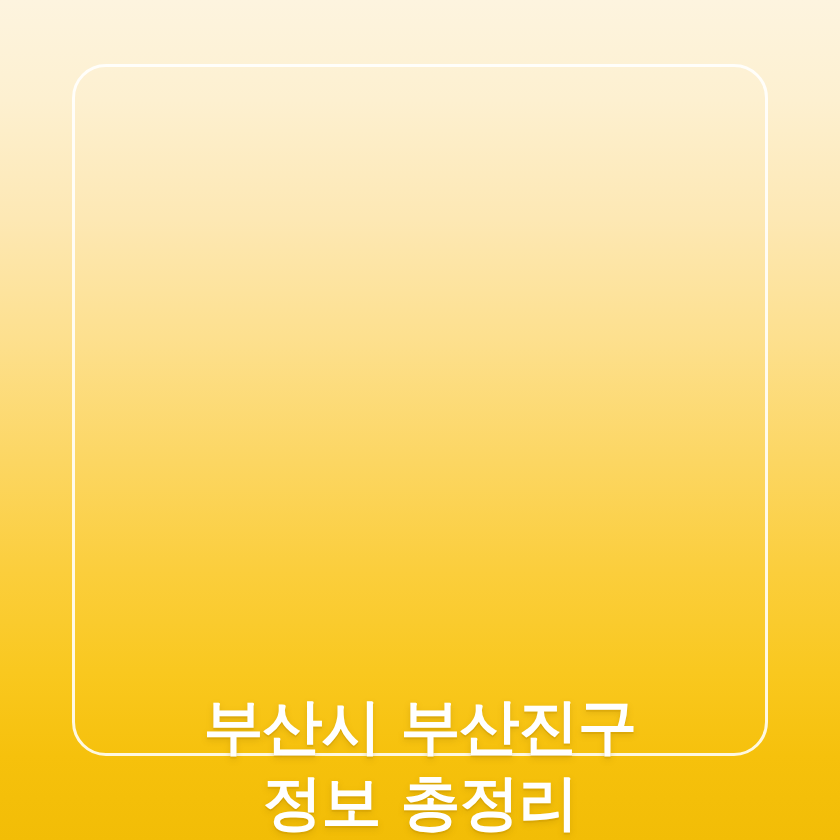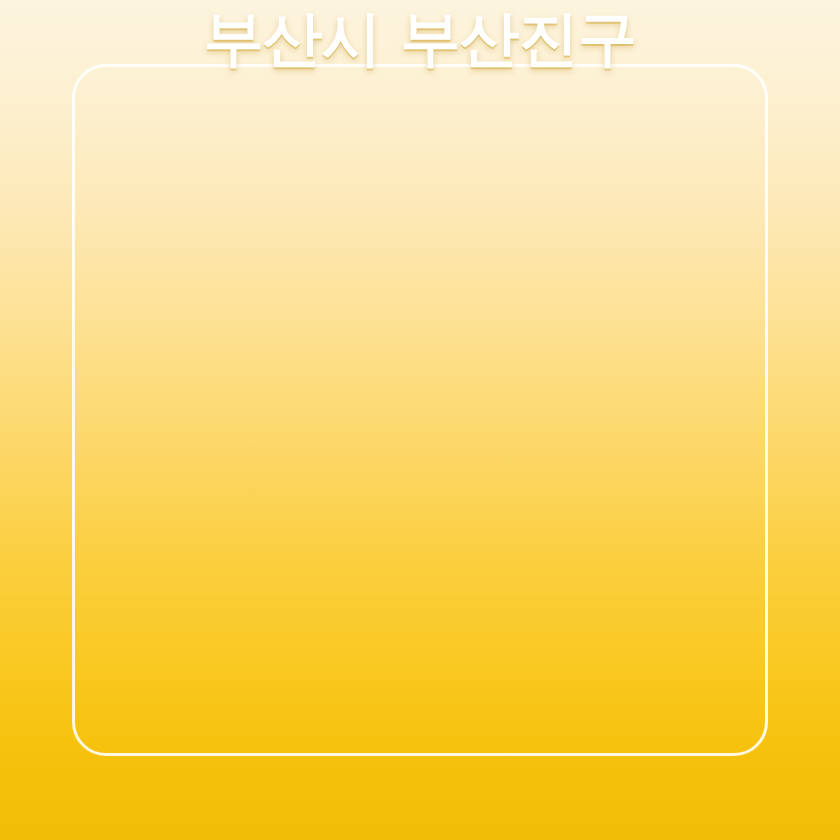--- a/index.html
+++ b/index.html
@@ -39,21 +39,21 @@
     box-sizing: border-box;
   }
   #title-block {
     position: absolute;
     left: 0;
     top: 0;
     width: 840px;
     height: 840px;
     display: flex;
     align-items: center;
-    justify-content: flex-start;
+    justify-content: flex-end;
     flex-direction: column;
   }
   .title-line {
     font-family: "DejaVu Sans", sans-serif;
     font-weight: bold;
     font-size: 60px;
     line-height: 76px;
     color: #ffffff;
     text-align: center;
     letter-spacing: -1px;
@@ -65,15 +65,16 @@
 </style>
 </head>
 <body>
 
 <div id="poster">
 
   <div id="frame"></div>
 
   <div id="title-block">
     <div class="title-line">부산시 부산진구</div>
+    <div class="title-line">정보 총정리</div>
   </div>
 
 </div>
 
 </body></html>

